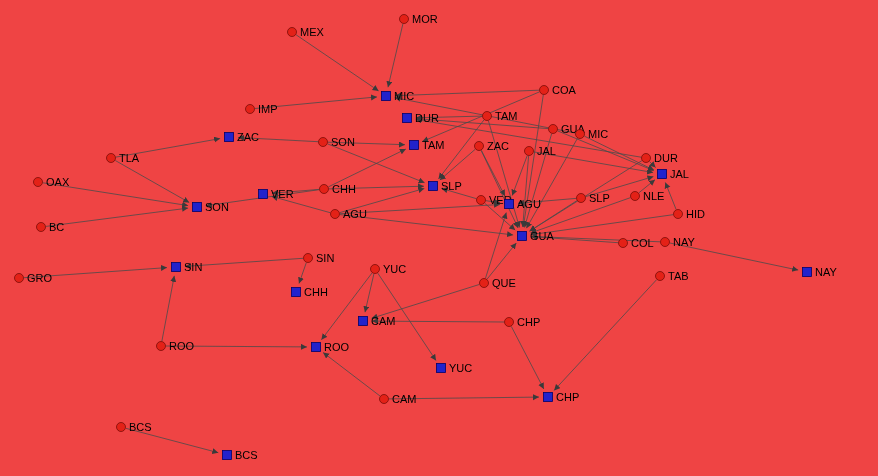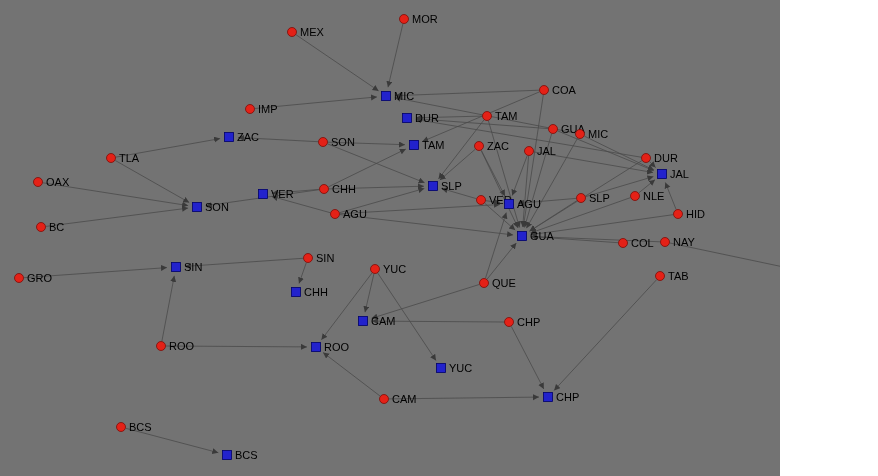--- a/index.html
+++ b/index.html
@@ -3,23 +3,23 @@
 <meta charset="utf-8">
 <style>
   html, body {
     margin: 0;
     padding: 0;
     background: #ffffff;
     font-family: "Liberation Sans", sans-serif;
   }
   #canvas-wrap {
     position: relative;
-    width: 780px;
+    width: 878px;
     height: 476px;
-    background: #737373;
+    background: #ef4444;
     overflow: hidden;
   }
   svg text {
     font-family: "Liberation Sans", sans-serif;
     font-size: 11px;
     fill: #000000;
     user-select: none;
   }
   svg line.edge {
     stroke: #4a4a4a;

